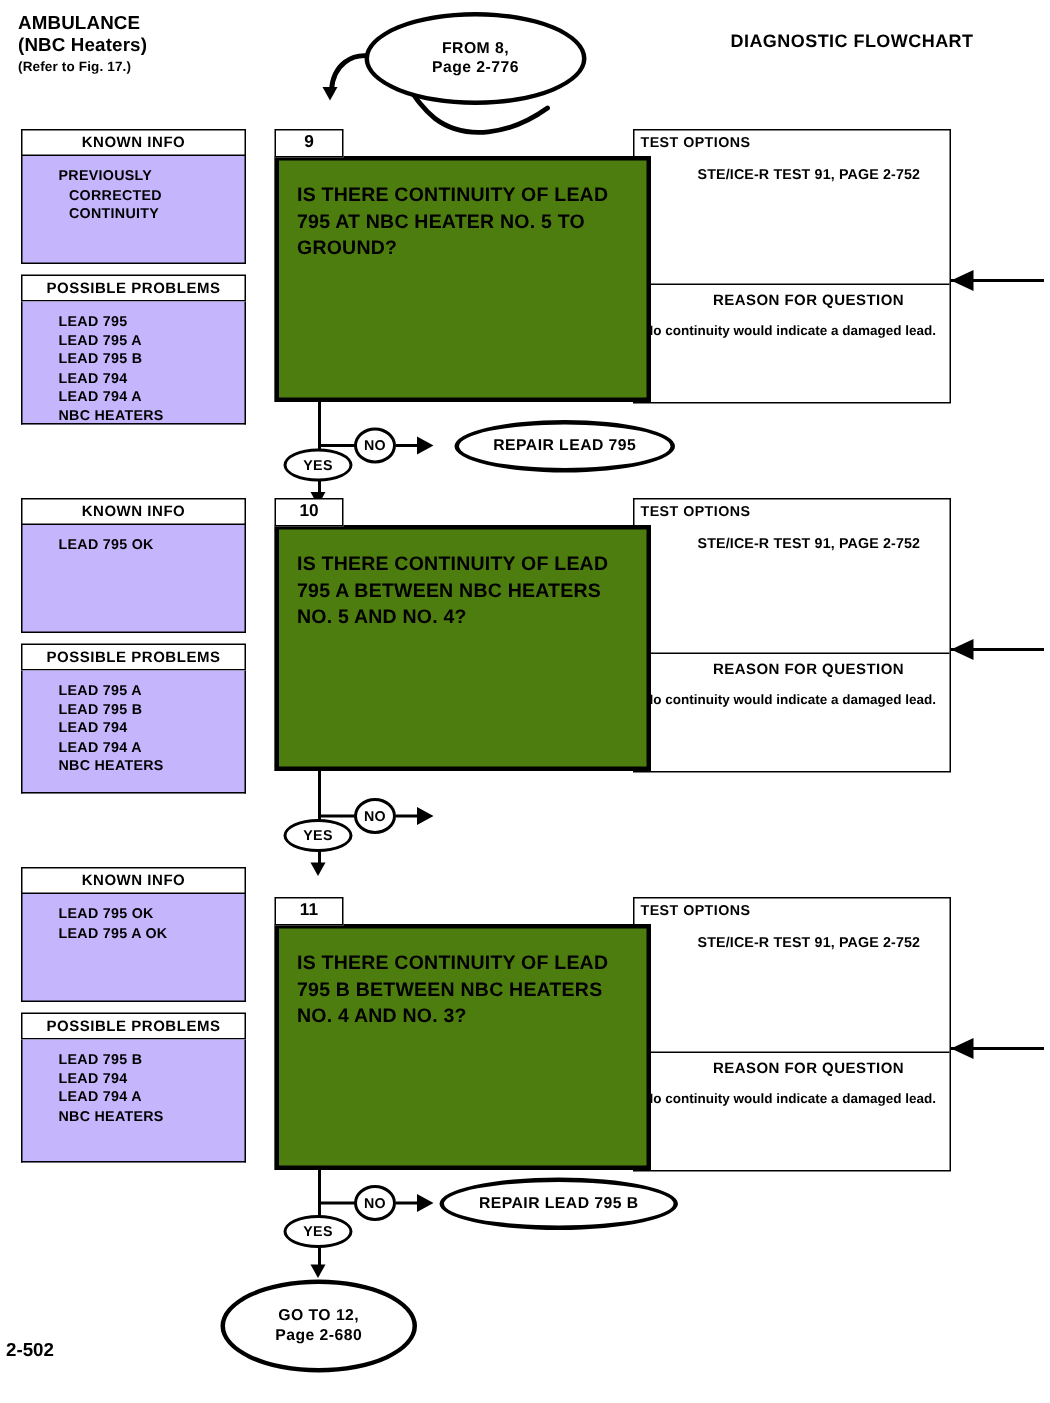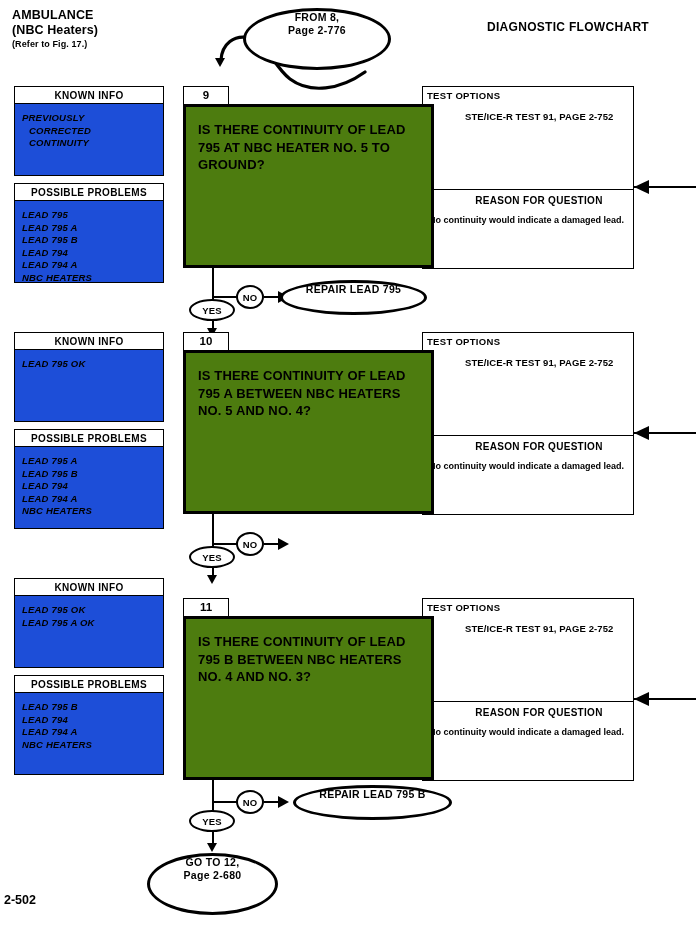--- a/index.html
+++ b/index.html
@@ -51,23 +51,22 @@
     font-size: 10px;
     font-weight: bold;
     letter-spacing: .35px;
     background: #fff;
     box-sizing: border-box;
   }
   .info-body {
     border: 1.5px solid #000;
     border-top: none;
     box-sizing: border-box;
-    background: #1d4ed8;
-    padding: 8px 0 4px 7px;
-    font-style: italic;
+    background: #c4b5fd;
+    padding: 8px 0 4px 24px;
   }
   .info-line {
     font-size: 9.5px;
     font-weight: bold;
     line-height: 12.5px;
     letter-spacing: .2px;
     white-space: nowrap;
   }
   .info-line.ind1 { padding-left: 7px; }
   .known-body { height: 72px; }
@@ -150,21 +149,21 @@
   }
 
   
   .oval {
     position: absolute;
     border: 3px solid #000;
     border-radius: 50%;
     box-sizing: border-box;
     background: #fff;
     display: flex;
-    align-items: flex-start;
+    align-items: center;
     justify-content: center;
     text-align: center;
     font-size: 10.5px;
     font-weight: bold;
     letter-spacing: .3px;
     line-height: 13px;
     z-index: 7;
   }
   .oval-small {
     position: absolute;
@@ -267,21 +266,21 @@
   <div class="q-tab" style="left:183px; top:86px;">9</div>
   <div class="q-box" style="top:104px; height:164px;">
     <div class="q-text">IS THERE CONTINUITY OF LEAD 795 AT NBC HEATER NO. 5 TO GROUND?</div>
   </div>
 
   <div class="vline" style="left:212px; top:268px; height:34px;"></div>
   <div class="hline" style="left:212px; top:296px; width:26px;"></div>
   <div class="oval-small" style="left:236px; top:285px; width:28px; height:24px;">NO</div>
   <div class="hline" style="left:264px; top:296px; width:16px;"></div>
   <div class="arrow-right" style="left:278px; top:291px;"></div>
-  <div class="oval" style="left:280px; top:280px; width:147px; height:35px;">REPAIR LEAD 795</div>
+  <div class="oval" style="left:303px; top:280px; width:147px; height:35px;">REPAIR LEAD 795</div>
   <div class="oval-small" style="left:189px; top:299px; width:46px; height:22px;">YES</div>
   <div class="vline" style="left:212px; top:319px; height:14px;"></div>
   <div class="arrow-down" style="left:207px; top:328px;"></div>
 
   <div class="info-panel" style="top:332px;">
     <div class="info-head">KNOWN INFO</div>
     <div class="info-body known-body">
       <div class="info-line">LEAD 795 OK</div>
     </div>
     <div class="info-gap"></div>

